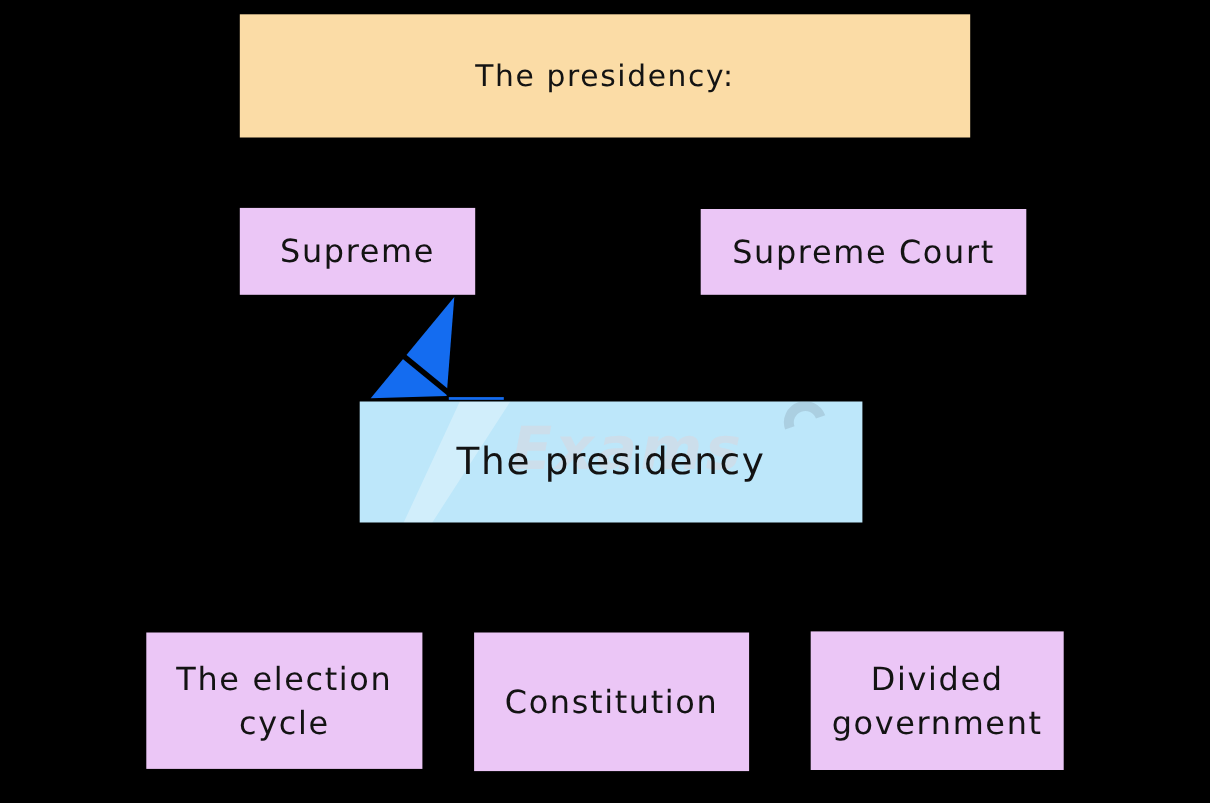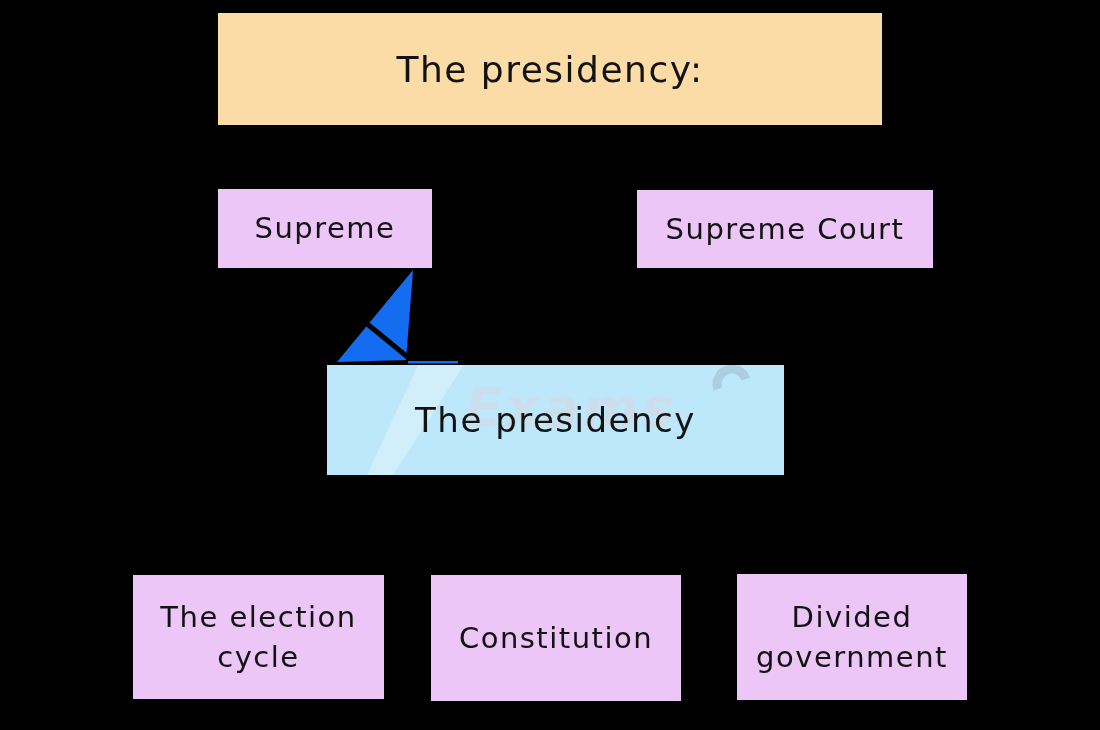--- a/index.html
+++ b/index.html
@@ -17,21 +17,21 @@
     display: flex;
     align-items: center;
     justify-content: center;
     text-align: center;
     letter-spacing: 1.5px;
     line-height: 1.38;
   }
   .title-box {
     left: 218px; top: 13px; width: 664px; height: 112px;
     background: #FBDCA6;
-    font-size: 36px;
+    font-size: 27px;
     flex-direction: column;
     line-height: 45px;
   }
   .purple { background: #EBC6F6; font-size: 29px; }
   .congress  { left: 218px; top: 189px; width: 214px; height: 79px; }
   .supreme   { left: 637px; top: 190px; width: 296px; height: 78px; }
   .presidency {
     left: 327px; top: 365px; width: 457px; height: 110px;
     background: #BDE7FA;
     font-size: 34px;

